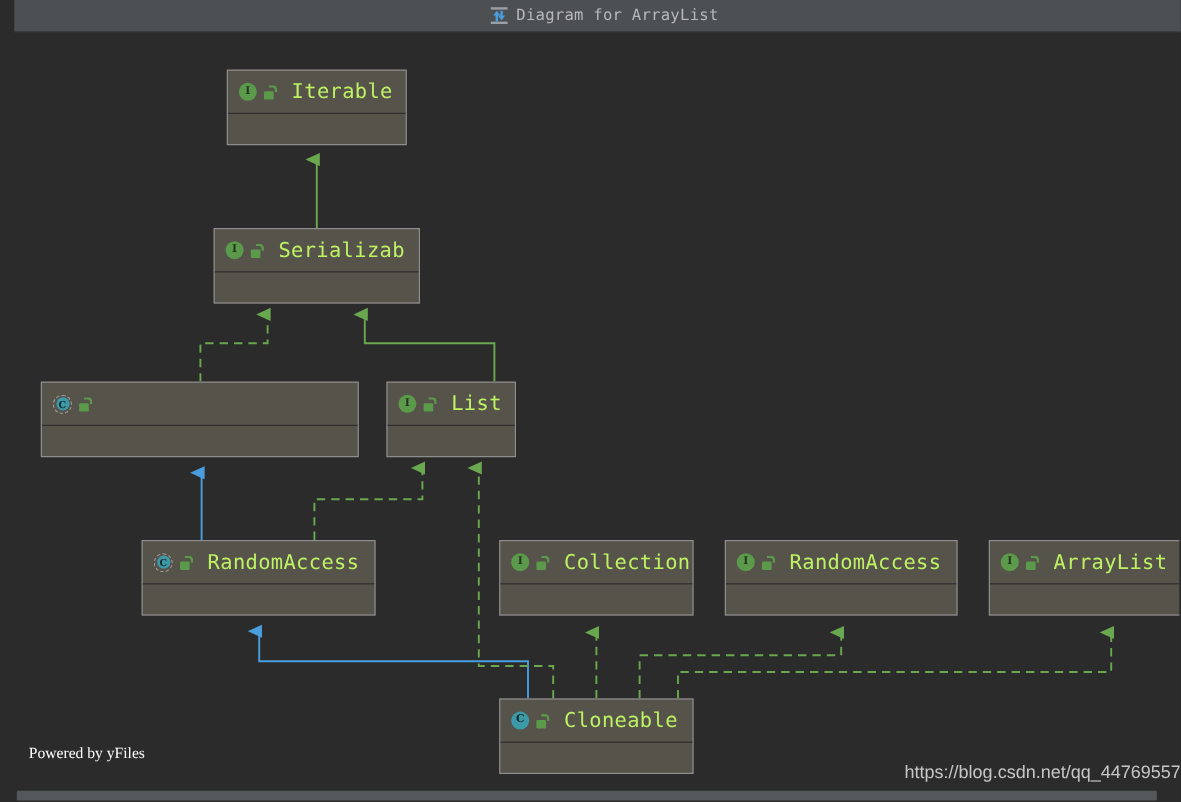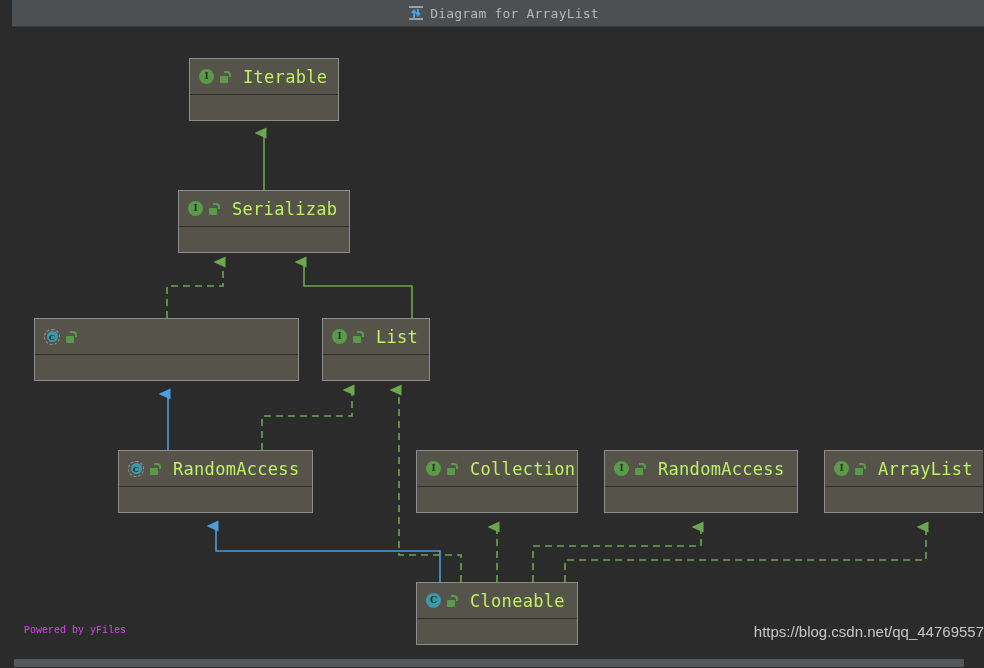--- a/index.html
+++ b/index.html
@@ -163,28 +163,28 @@
     border: 2px solid #5b9a4b;
     border-bottom: none;
     border-left: none;
     border-radius: 0 4px 0 0;
   }
 
   
   .yfiles {
     position: absolute;
     left: 12px; bottom: 22px;
-    color: #d946ef;
-    font-size: 10px;
-    font-family: Liberation Mono, monospace;
+    color: #ffffff;
+    font-size: 13px;
+    font-family: Liberation Serif, serif;
     white-space: nowrap;
   }
   .csdn {
     position: absolute;
-    right: 12px; bottom: 28px;
+    right: 12px; bottom: 16px;
     color: #d4d4d4;
     font-size: 15px;
     font-family: "Liberation Sans", sans-serif;
     white-space: nowrap;
     opacity: .92;
   }
 
   
   .scroll-v {
     position: absolute;

